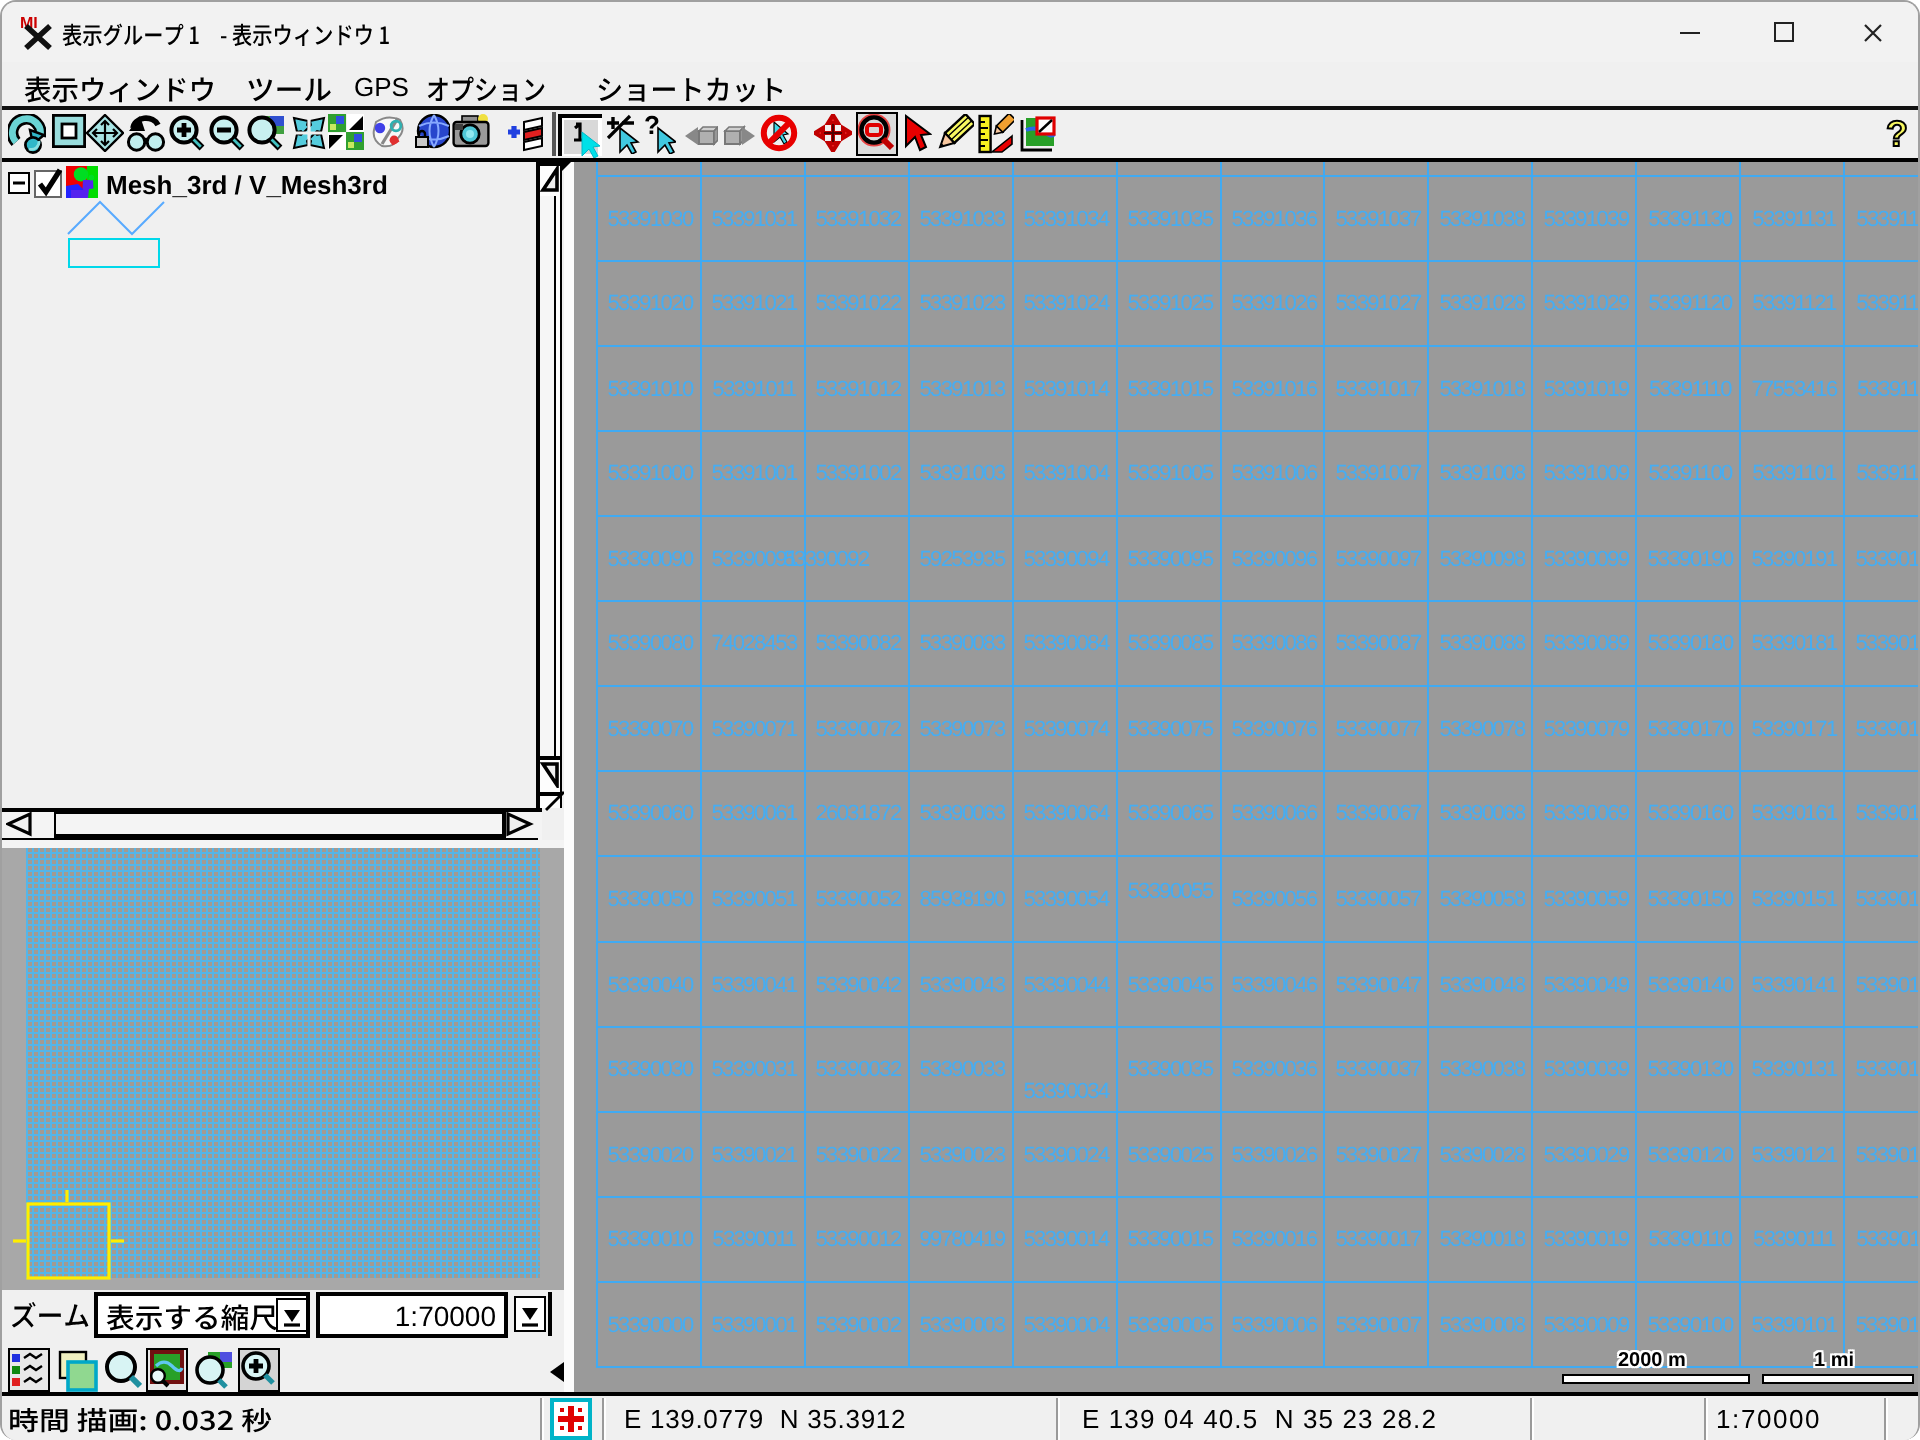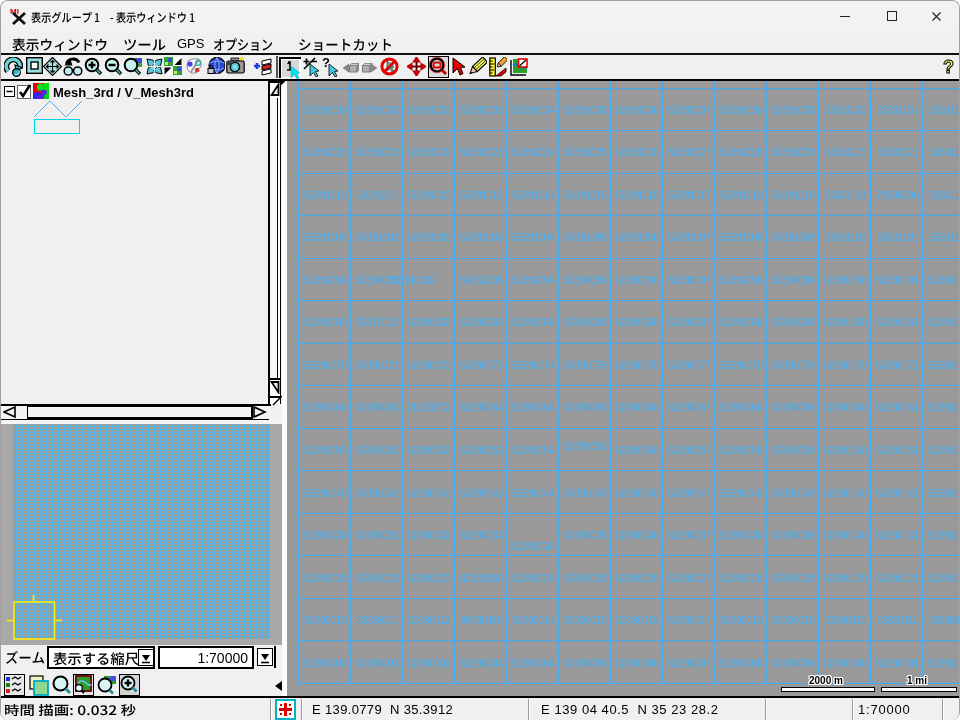--- a/index.html
+++ b/index.html
@@ -465,21 +465,21 @@
       <div class="ml" style="left:64px;top:108px">53391011</div>
       <div class="ml" style="left:116px;top:108px">53391012</div>
       <div class="ml" style="left:168px;top:108px">53391013</div>
       <div class="ml" style="left:220px;top:108px">53391014</div>
       <div class="ml" style="left:272px;top:108px">53391015</div>
       <div class="ml" style="left:324px;top:108px">53391016</div>
       <div class="ml" style="left:376px;top:108px">53391017</div>
       <div class="ml" style="left:428px;top:108px">53391018</div>
       <div class="ml" style="left:480px;top:108px">53391019</div>
       <div class="ml" style="left:532px;top:108px">53391110</div>
-      <div class="ml" style="left:584px;top:108px">71836096</div>
+      <div class="ml" style="left:584px;top:108px">77553416</div>
       <div class="ml" style="left:636px;top:108px">53391112</div>
       <div class="ml" style="left:12px;top:150px">53391000</div>
       <div class="ml" style="left:64px;top:150px">53391001</div>
       <div class="ml" style="left:116px;top:150px">53391002</div>
       <div class="ml" style="left:168px;top:150px">53391003</div>
       <div class="ml" style="left:220px;top:150px">53391004</div>
       <div class="ml" style="left:272px;top:150px">53391005</div>
       <div class="ml" style="left:324px;top:150px">53391006</div>
       <div class="ml" style="left:376px;top:150px">53391007</div>
       <div class="ml" style="left:428px;top:150px">53391008</div>
@@ -494,21 +494,21 @@
       <div class="ml" style="left:220px;top:193px">53390094</div>
       <div class="ml" style="left:272px;top:193px">53390095</div>
       <div class="ml" style="left:324px;top:193px">53390096</div>
       <div class="ml" style="left:376px;top:193px">53390097</div>
       <div class="ml" style="left:428px;top:193px">53390098</div>
       <div class="ml" style="left:480px;top:193px">53390099</div>
       <div class="ml" style="left:532px;top:193px">53390190</div>
       <div class="ml" style="left:584px;top:193px">53390191</div>
       <div class="ml" style="left:636px;top:193px">53390192</div>
       <div class="ml" style="left:12px;top:235px">53390080</div>
-      <div class="ml" style="left:64px;top:235px">33378123</div>
+      <div class="ml" style="left:64px;top:235px">74028453</div>
       <div class="ml" style="left:116px;top:235px">53390082</div>
       <div class="ml" style="left:168px;top:235px">53390083</div>
       <div class="ml" style="left:220px;top:235px">53390084</div>
       <div class="ml" style="left:272px;top:235px">53390085</div>
       <div class="ml" style="left:324px;top:235px">53390086</div>
       <div class="ml" style="left:376px;top:235px">53390087</div>
       <div class="ml" style="left:428px;top:235px">53390088</div>
       <div class="ml" style="left:480px;top:235px">53390089</div>
       <div class="ml" style="left:532px;top:235px">53390180</div>
       <div class="ml" style="left:584px;top:235px">53390181</div>
@@ -535,21 +535,21 @@
       <div class="ml" style="left:324px;top:320px">53390066</div>
       <div class="ml" style="left:376px;top:320px">53390067</div>
       <div class="ml" style="left:428px;top:320px">53390068</div>
       <div class="ml" style="left:480px;top:320px">53390069</div>
       <div class="ml" style="left:532px;top:320px">53390160</div>
       <div class="ml" style="left:584px;top:320px">53390161</div>
       <div class="ml" style="left:636px;top:320px">53390162</div>
       <div class="ml" style="left:12px;top:363px">53390050</div>
       <div class="ml" style="left:64px;top:363px">53390051</div>
       <div class="ml" style="left:116px;top:363px">53390052</div>
-      <div class="ml" style="left:168px;top:363px">53390053</div>
+      <div class="ml" style="left:168px;top:363px">85938190</div>
       <div class="ml" style="left:220px;top:363px">53390054</div>
       <div class="ml" style="left:272px;top:359px">53390055</div>
       <div class="ml" style="left:324px;top:363px">53390056</div>
       <div class="ml" style="left:376px;top:363px">53390057</div>
       <div class="ml" style="left:428px;top:363px">53390058</div>
       <div class="ml" style="left:480px;top:363px">53390059</div>
       <div class="ml" style="left:532px;top:363px">53390150</div>
       <div class="ml" style="left:584px;top:363px">53390151</div>
       <div class="ml" style="left:636px;top:363px">53390152</div>
       <div class="ml" style="left:12px;top:406px">53390040</div>
@@ -574,21 +574,21 @@
       <div class="ml" style="left:324px;top:448px">53390036</div>
       <div class="ml" style="left:376px;top:448px">53390037</div>
       <div class="ml" style="left:428px;top:448px">53390038</div>
       <div class="ml" style="left:480px;top:448px">53390039</div>
       <div class="ml" style="left:532px;top:448px">53390130</div>
       <div class="ml" style="left:584px;top:448px">53390131</div>
       <div class="ml" style="left:636px;top:448px">53390132</div>
       <div class="ml" style="left:12px;top:491px">53390020</div>
       <div class="ml" style="left:64px;top:491px">53390021</div>
       <div class="ml" style="left:116px;top:491px">53390022</div>
-      <div class="ml" style="left:168px;top:491px">82201880</div>
+      <div class="ml" style="left:168px;top:491px">53390023</div>
       <div class="ml" style="left:220px;top:491px">53390024</div>
       <div class="ml" style="left:272px;top:491px">53390025</div>
       <div class="ml" style="left:324px;top:491px">53390026</div>
       <div class="ml" style="left:376px;top:491px">53390027</div>
       <div class="ml" style="left:428px;top:491px">53390028</div>
       <div class="ml" style="left:480px;top:491px">53390029</div>
       <div class="ml" style="left:532px;top:491px">53390120</div>
       <div class="ml" style="left:584px;top:491px">53390121</div>
       <div class="ml" style="left:636px;top:491px">53390122</div>
       <div class="ml" style="left:12px;top:533px">53390010</div>

